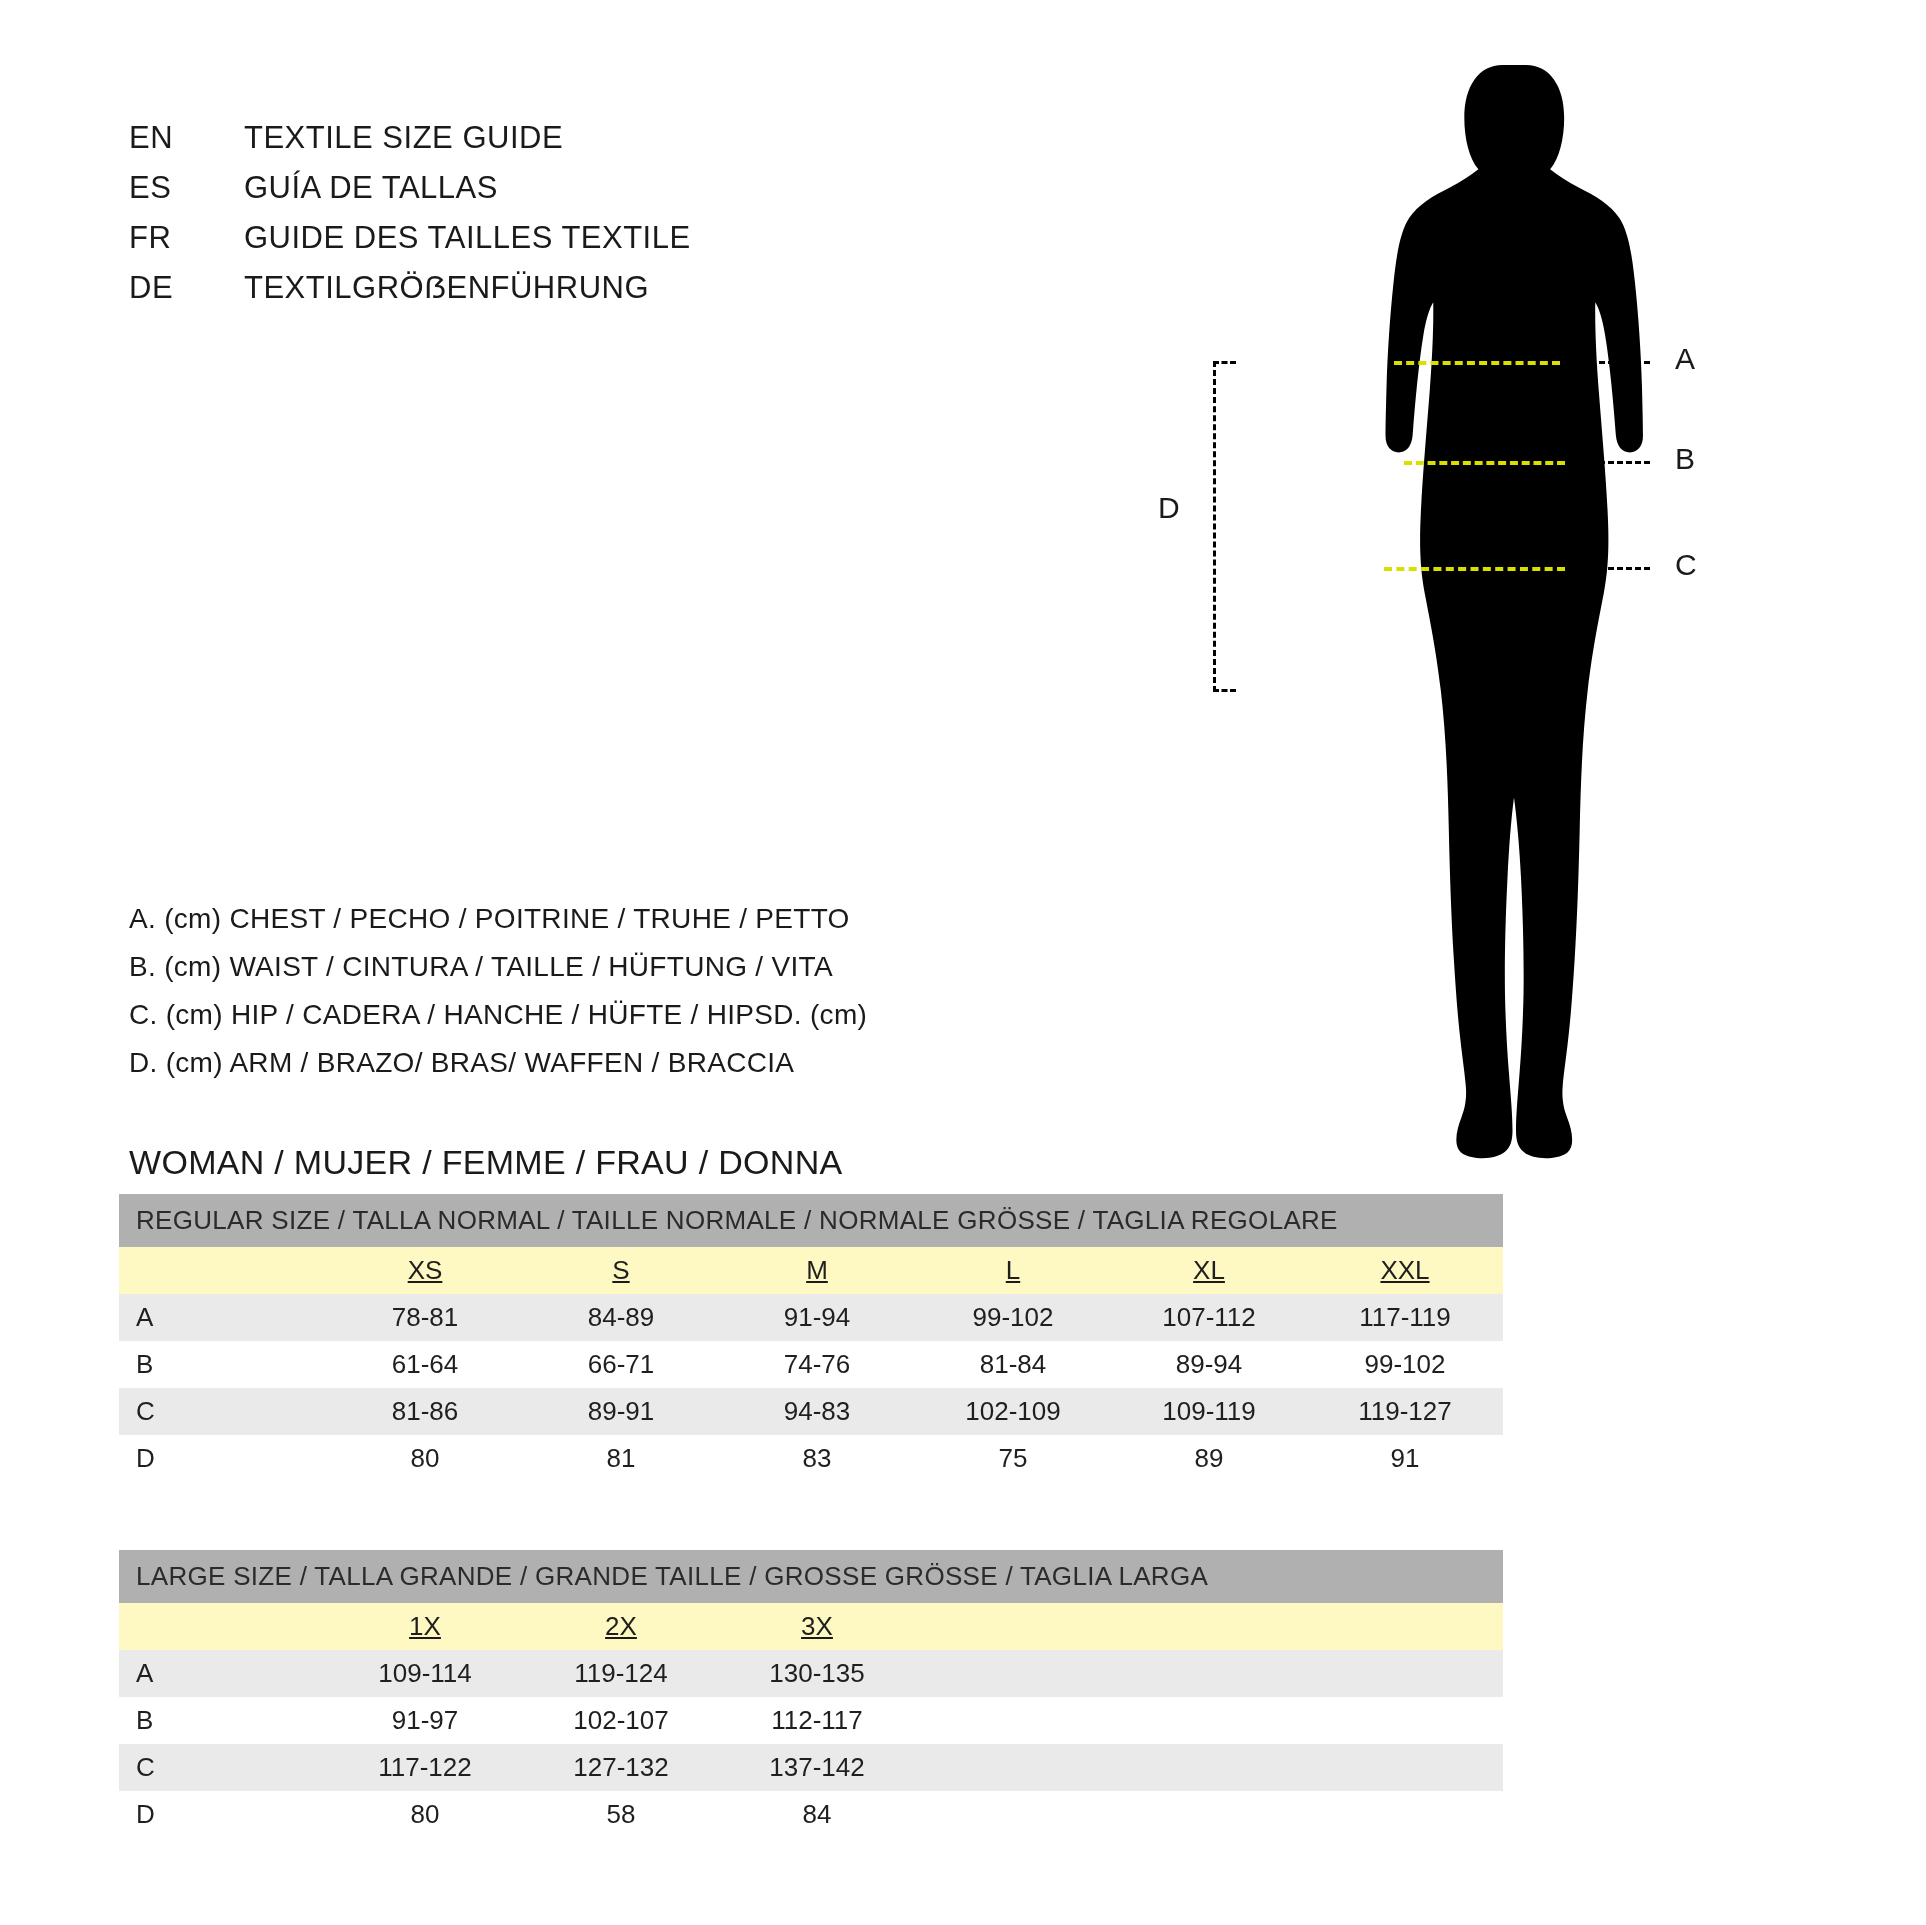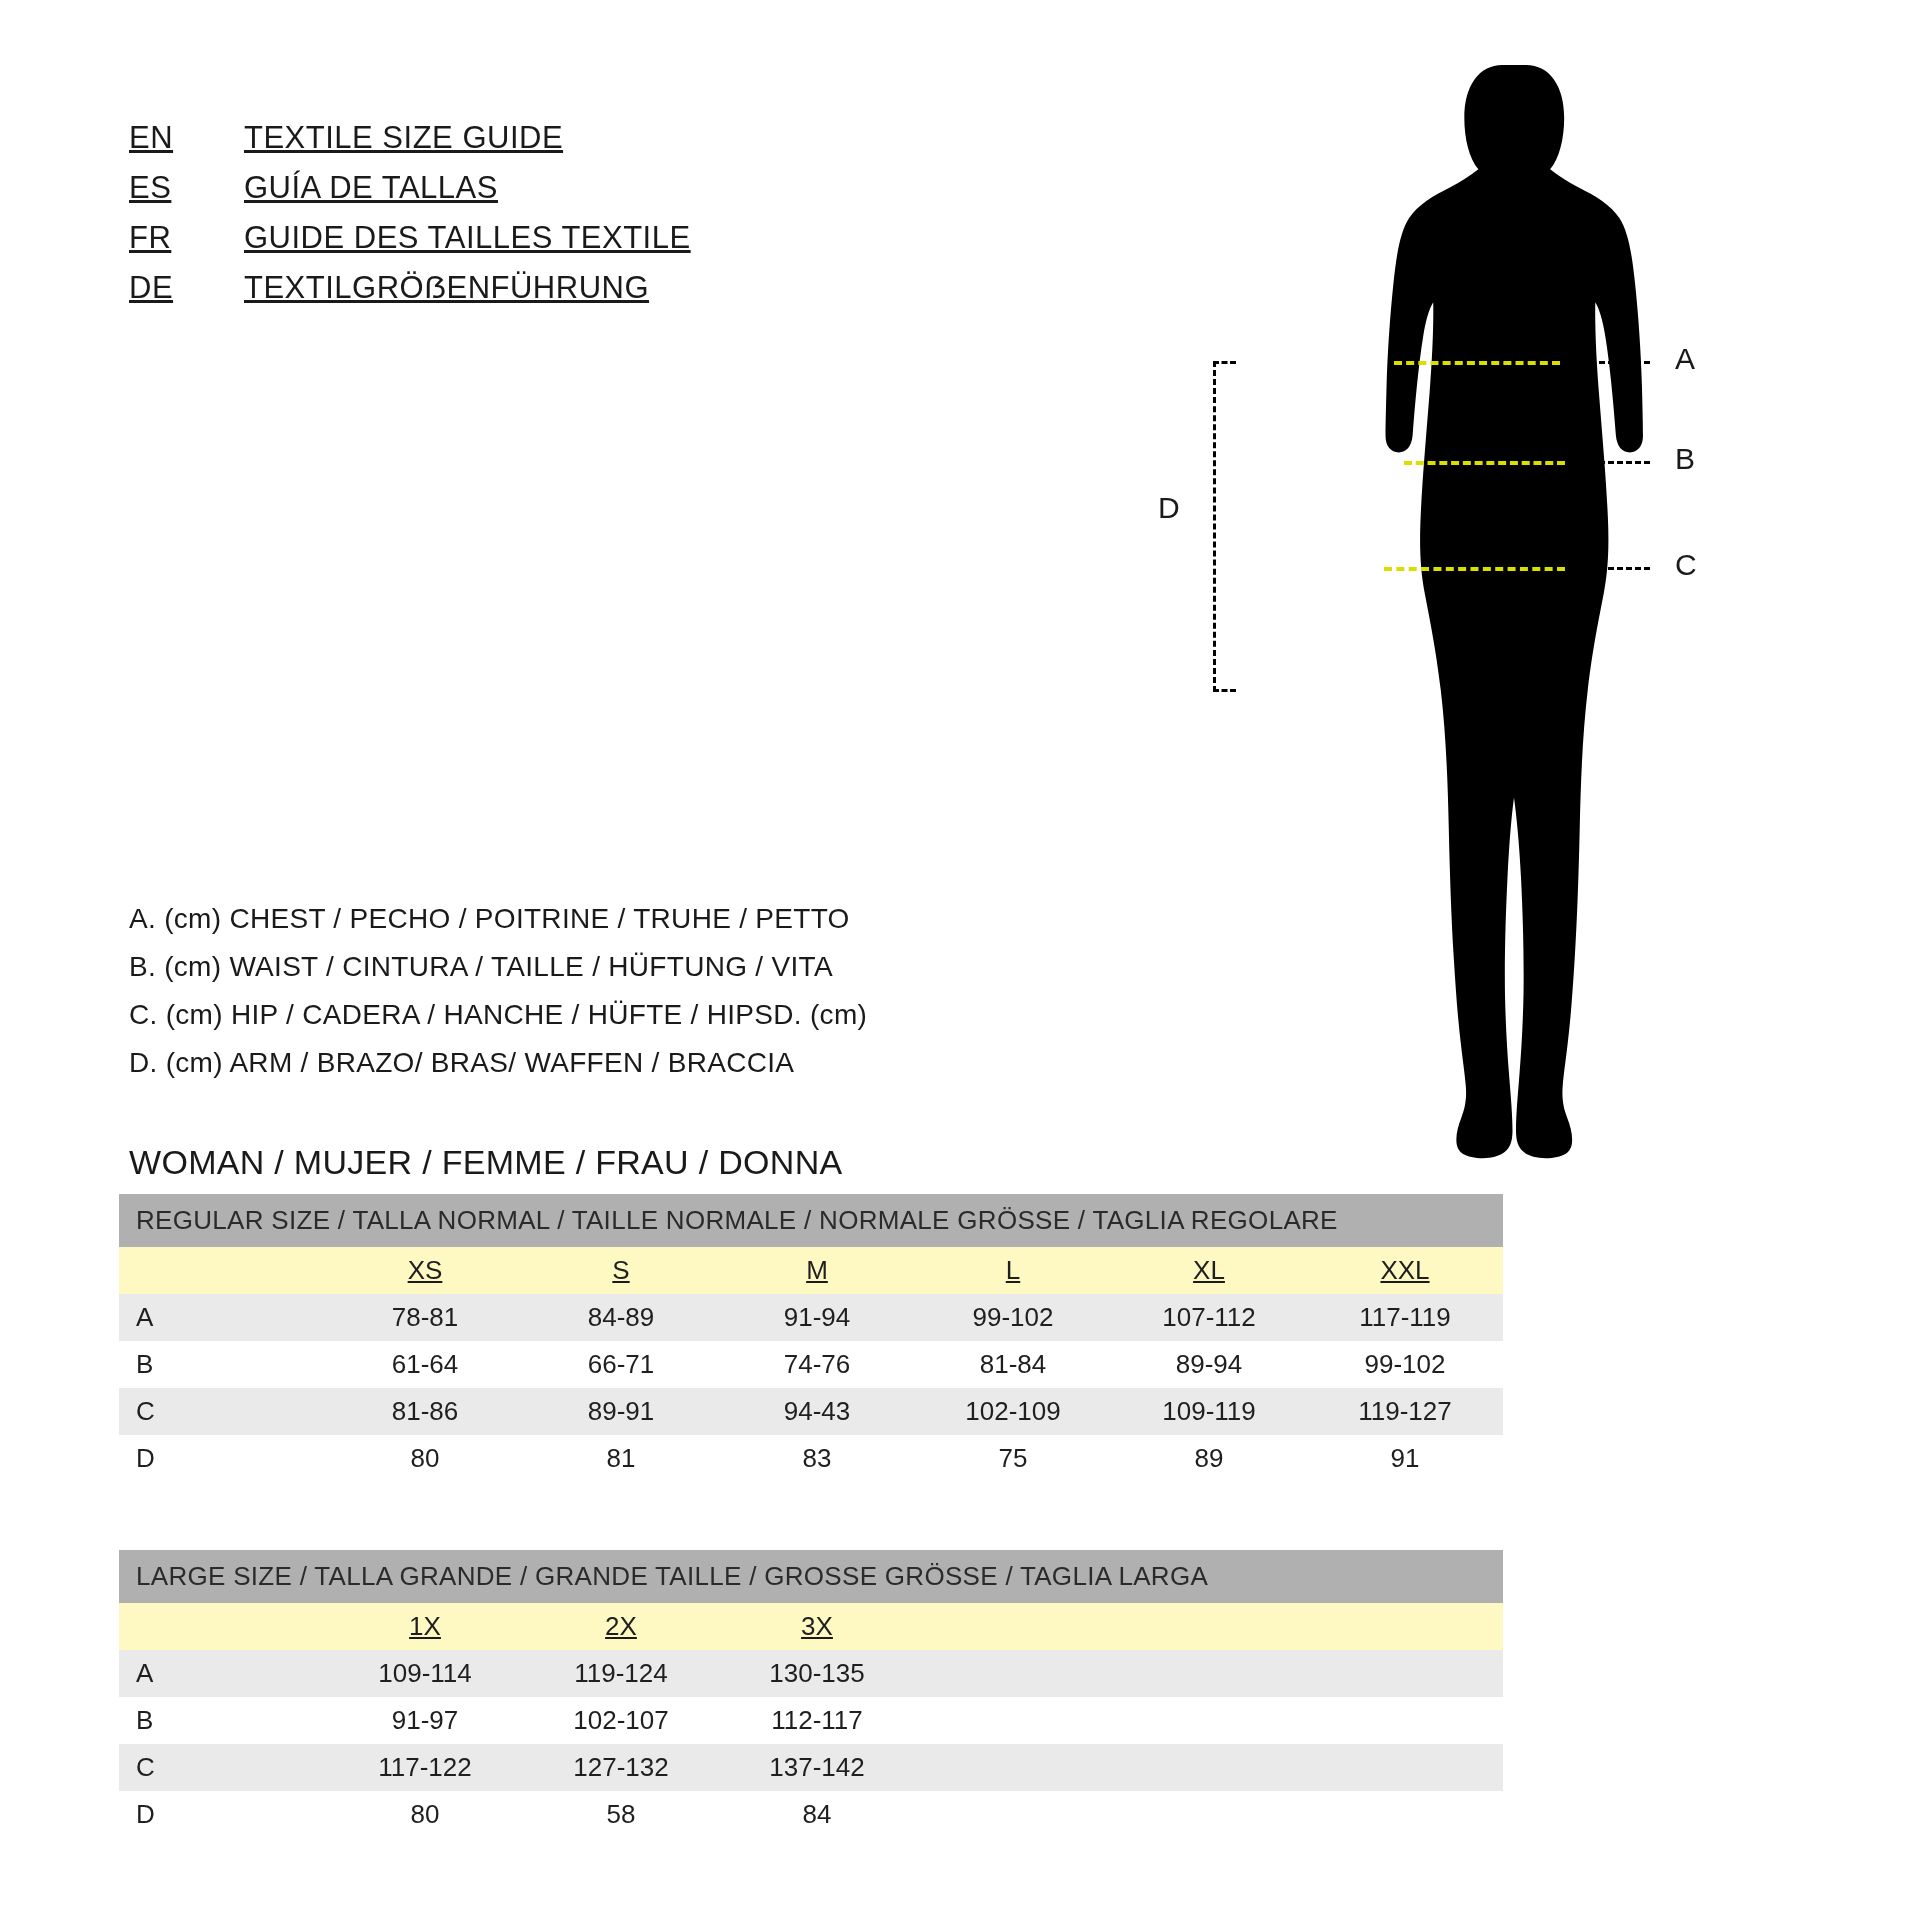--- a/index.html
+++ b/index.html
@@ -20,21 +20,20 @@
   #lang-block {
     position: absolute;
     left: 129px;
     top: 120px;
     width: 803px;
   }
   .lang-row {
     display: flex;
     align-items: baseline;
     height: 50px;
-    text-decoration: underline;
   }
   .lang-code {
     width: 115px;
     font-size: 31px;
     letter-spacing: 0.5px;
   }
   .lang-text {
     font-size: 31px;
     letter-spacing: 0.5px;
   }
@@ -297,21 +296,21 @@
         <td>66-71</td>
         <td>74-76</td>
         <td>81-84</td>
         <td>89-94</td>
         <td>99-102</td>
       </tr>
       <tr>
         <td class="rowhead">C</td>
         <td>81-86</td>
         <td>89-91</td>
-        <td>94-43</td>
+        <td>94-83</td>
         <td>102-109</td>
         <td>109-119</td>
         <td>119-127</td>
       </tr>
       <tr>
         <td class="rowhead">D</td>
         <td>80</td>
         <td>81</td>
         <td>83</td>
         <td>75</td>

